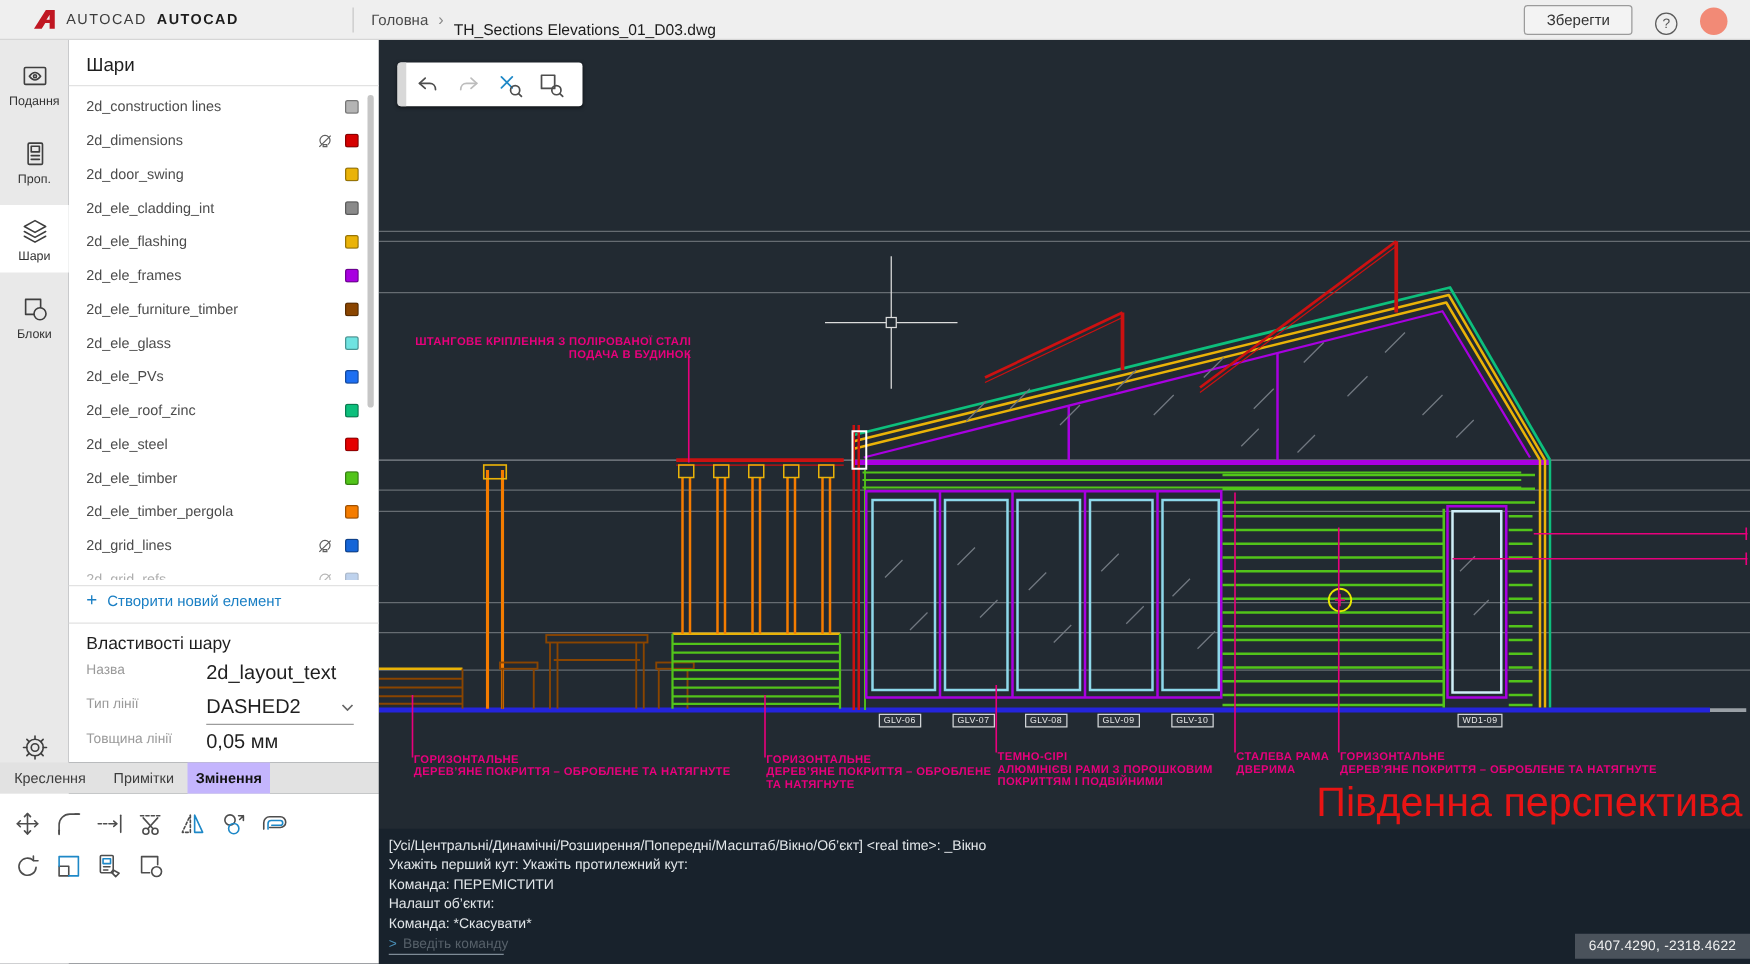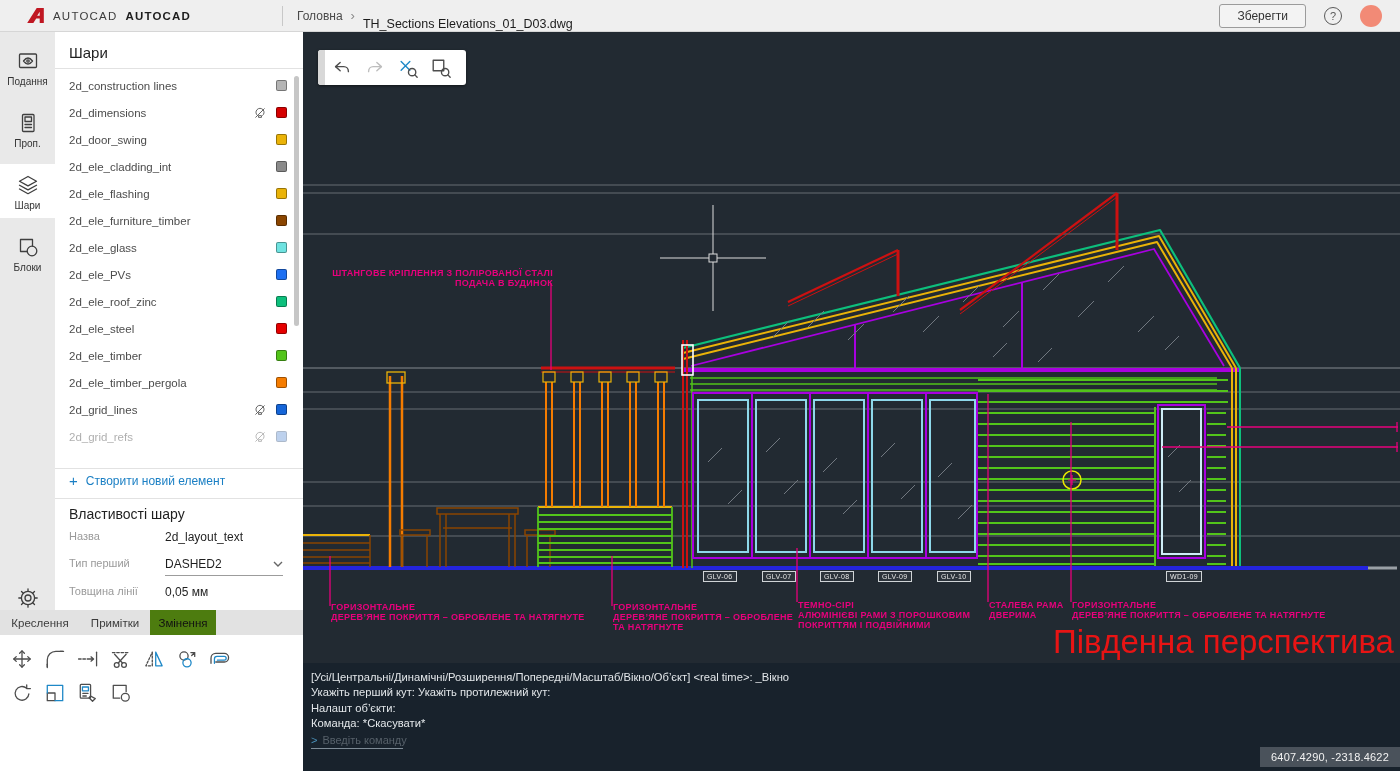--- a/index.html
+++ b/index.html
@@ -9,21 +9,21 @@
   
   .topbar { position:absolute; left:0; top:0; width:1400px; height:32px; background:#efefef; border-bottom:1px solid #d6d6d6; display:flex; align-items:center; z-index:30; }
   .brand { display:flex; align-items:center; gap:8px; padding-left:26px; width:282px; }
   .brand .adesk { font-size:11.5px; letter-spacing:1.2px; color:#3c3c3c; }
   .brand .acad  { font-size:11.5px; letter-spacing:1.2px; color:#1d1d1d; font-weight:bold; }
   .tb-divider { width:1px; height:20px; background:#c8c8c8; margin-right:14px; }
   .breadcrumb { display:flex; align-items:center; gap:8px; font-size:12px; }
   .bc-home { color:#4a4a4a; cursor:pointer; }
   .bc-sep { color:#8a8a8a; font-size:13px; }
   .bc-file { color:#1c1c1c; font-weight:400; font-size:12.5px;margin-top:16px; }
-  .tb-right { margin-left:auto; display:flex; align-items:center; gap:18px; padding-right:18px; }
+  .tb-right { margin-left:auto; display:flex; align-items:flex-end; gap:18px; padding-right:18px; }
   .save-btn { font-size:12px; color:#333; background:#f3f3f3; border:1px solid #9b9b9b; border-radius:3px; padding:4px 17px; cursor:pointer; }
   .help { width:18px; height:18px; border:1.5px solid #5a5a5a; border-radius:50%; color:#5a5a5a; font-size:11px; display:flex; align-items:center; justify-content:center; cursor:pointer; }
   .avatar { width:22px; height:22px; border-radius:50%; background:#f28a76; cursor:pointer; }
 
   
   .rail { position:absolute; left:0; top:32px; width:55px; height:739px; background:#e9e9e9; z-index:20; display:flex; flex-direction:column; }
   .rail-item { width:55px; padding:9px 0 7px; display:flex; flex-direction:column; align-items:center; gap:3px; cursor:pointer; margin-top:8px; }
   .rail-item .ric { width:24px; height:24px; }
   .rail-item .ric svg { width:100%; height:100%; }
   .rail-item .ric svg * { fill:none; stroke:#3f3f3f; stroke-width:1.3; stroke-linecap:round; stroke-linejoin:round; }
@@ -44,33 +44,33 @@
   .layer-row .swatch { width:11px; height:11px; border-radius:2px; border:1px solid rgba(0,0,0,.35); }
   .layer-row.faded { opacity:.45; }
   .lscroll { position:absolute; right:4px; top:44px; width:5px; height:250px; background:#c6c6c6; border-radius:3px; cursor:pointer; }
   .panel-hr2 { position:absolute; left:0; top:436px; width:248px; height:1px; background:#e2e2e2; }
   .create-link { position:absolute; left:14px; top:442px; display:flex; align-items:center; gap:8px; color:#1a7fc4; font-size:12px; cursor:pointer; }
   .create-link .plus { font-size:15px; line-height:12px; }
   .panel-hr3 { position:absolute; left:0; top:466px; width:248px; height:1px; background:#e2e2e2; }
   .props-title { position:absolute; left:14px; top:474px; font-size:14px; color:#1f1f1f; }
   .prop-row { position:absolute; left:14px; width:220px; display:flex; align-items:flex-start; }
   .prop-row .plabel { width:96px; font-size:11px; color:#9a9a9a; }
-  .prop-row .pvalue { font-size:12px; color:#1f1f1f; }
+  .prop-row .pvalue { font-size:16px; color:#1f1f1f; }
   .prop-row.r1 { top:498px; }
   .prop-row.r2 { top:525px; }
   .prop-row.r3 { top:553px; }
   .lt-box { display:flex; align-items:center; justify-content:space-between; width:118px; border-bottom:1px solid #9c9c9c; padding-bottom:4px; cursor:pointer; }
   .lt-box svg { width:10px; height:6px; }
   .lt-box svg path { fill:none; stroke:#666; stroke-width:1.4; }
 
   
   .tabs { position:absolute; left:0; top:610px; width:303px; height:25px; background:#e2e2e2; display:flex; z-index:21; }
   .tab { height:25px; display:flex; align-items:center; justify-content:center; font-size:11.5px; color:#3c3c3c; cursor:pointer; }
   .tab.t0 { width:80px; } .tab.t1 { width:70px; } .tab.t2 { width:66px; }
-  .tab.active { background:#4d7c0f; color:#111; font-weight:400; }
+  .tab.active { background:#c4b5fd; color:#111; font-weight:700; }
   .tools { position:absolute; left:0; top:635px; width:303px; height:136px; background:#ffffff; z-index:21; padding:12px 8px 0 10px; }
   .tool-row { display:flex; gap:9px; margin-bottom:10px; }
   .tool { width:24px; height:24px; padding:0; cursor:pointer; }
   .tool svg { width:24px; height:24px; }
   .tool svg * { fill:none; stroke:#4d4d4d; stroke-width:1.5; stroke-linecap:round; stroke-linejoin:round; }
   .tool svg .b { stroke:#1e88c7; }
 
   
   .canvas { position:absolute; left:303px; top:32px; width:1097px; height:739px; background:#222a32; z-index:5; }
   .canvas svg.drawing { position:absolute; left:0; top:0; }
@@ -186,20 +186,24 @@
       </div>
       <div class="layer-row">
         <span class="lname">2d_ele_cladding_int</span>
         <span class="swatch" style="background: rgb(138, 138, 138);"></span>
       </div>
       <div class="layer-row">
         <span class="lname">2d_ele_flashing</span>
         <span class="swatch" style="background: rgb(234, 179, 8);"></span>
       </div>
       <div class="layer-row">
+        <span class="lname">2d_ele_frames</span>
+        <span class="swatch" style="background: rgb(168, 0, 224);"></span>
+      </div>
+      <div class="layer-row">
         <span class="lname">2d_ele_furniture_timber</span>
         <span class="swatch" style="background: rgb(138, 69, 0);"></span>
       </div>
       <div class="layer-row">
         <span class="lname">2d_ele_glass</span>
         <span class="swatch" style="background: rgb(111, 227, 225);"></span>
       </div>
       <div class="layer-row">
         <span class="lname">2d_ele_PVs</span>
         <span class="swatch" style="background: rgb(29, 111, 242);"></span>
@@ -245,21 +249,21 @@
     <span class="plus">+</span>
     <span>Створити новий елемент</span>
   </div>
   <div class="panel-hr3"></div>
   <div class="props-title">Властивості шару</div>
   <div class="prop-row r1">
     <span class="plabel">Назва</span>
     <span class="pvalue">2d_layout_text</span>
   </div>
   <div class="prop-row r2">
-    <span class="plabel">Тип перший</span>
+    <span class="plabel">Тип лінії</span>
     <span class="lt-box">
       <span class="pvalue">DASHED2</span>
       <svg viewBox="0 0 10 6">
           <path d="M1 1l4 4 4-4"></path>
         </svg>
     </span>
   </div>
   <div class="prop-row r3">
     <span class="plabel">Товщина лінії</span>
     <span class="pvalue">0,05 мм</span>
@@ -612,20 +616,21 @@
       <div class="door-tag" style="left: 517px; top: 539px;">GLV-08</div>
       <div class="door-tag" style="left: 575px; top: 539px;">GLV-09</div>
       <div class="door-tag" style="left: 634px; top: 539px;">GLV-10</div>
       <div class="door-tag" style="left: 863px; top: 539px;">WD1-09</div>
     </div>
 
   <div class="cmd">
     <div id="cmdHistory">
         <div class="cmd-line">[Усі/Центральні/Динамічні/Розширення/Попередні/Масштаб/Вікно/Об’єкт] &lt;real time&gt;: _Вікно</div>
         <div class="cmd-line">Укажіть перший кут: Укажіть протилежний кут:</div>
+        <div class="cmd-line">Команда: ПЕРЕМІСТИТИ</div>
         <div class="cmd-line">Налашт об’єкти:</div>
         <div class="cmd-line">Команда: *Скасувати*</div>
       </div>
     <div class="cmd-input">
       <span class="cmd-prompt">&gt;</span>
       <span class="cmd-ph">Введіть команду</span>
     </div>
   </div>
 </div>
 

